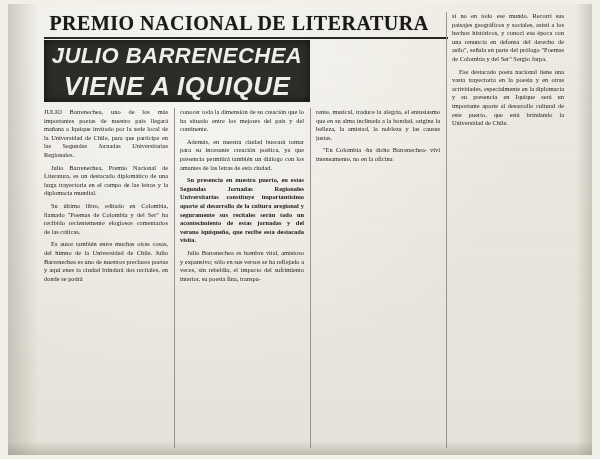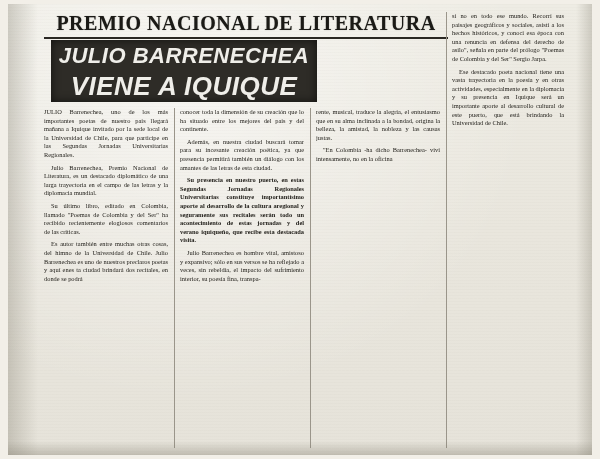--- a/index.html
+++ b/index.html
@@ -43,21 +43,21 @@
     position: absolute;
     inset: 0;
     opacity: 0.25;
     background-image:
       repeating-linear-gradient(0deg, rgba(120,115,100,0.10) 0px, rgba(120,115,100,0.10) 1px, rgba(255,255,255,0) 1px, rgba(255,255,255,0) 3px);
     pointer-events: none;
   }
   
   .headline {
     position: absolute;
-    left: 38px;
+    left: 31px;
     top: 8px;
     width: 400px;
     text-align: center;
     font-family: "Liberation Serif", serif;
     font-weight: bold;
     font-size: 20px;
     letter-spacing: 0.5px;
     color: #1b1a16;
     text-shadow: 0 0 1px rgba(0,0,0,0.4);
   }
@@ -71,21 +71,20 @@
   }
   
   .title-block {
     position: absolute;
     left: 36px;
     top: 36px;
     width: 266px;
     height: 62px;
     background: #2e2c27;
     box-shadow: inset 0 0 10px rgba(0,0,0,0.6);
-    margin-left: 7px;
   }
   .title-line {
     color: #efeee9;
     font-family: "Liberation Sans", sans-serif;
     font-weight: bold;
     font-style: italic;
     text-align: center;
     letter-spacing: 0.5px;
   }
   .title-line1 {

